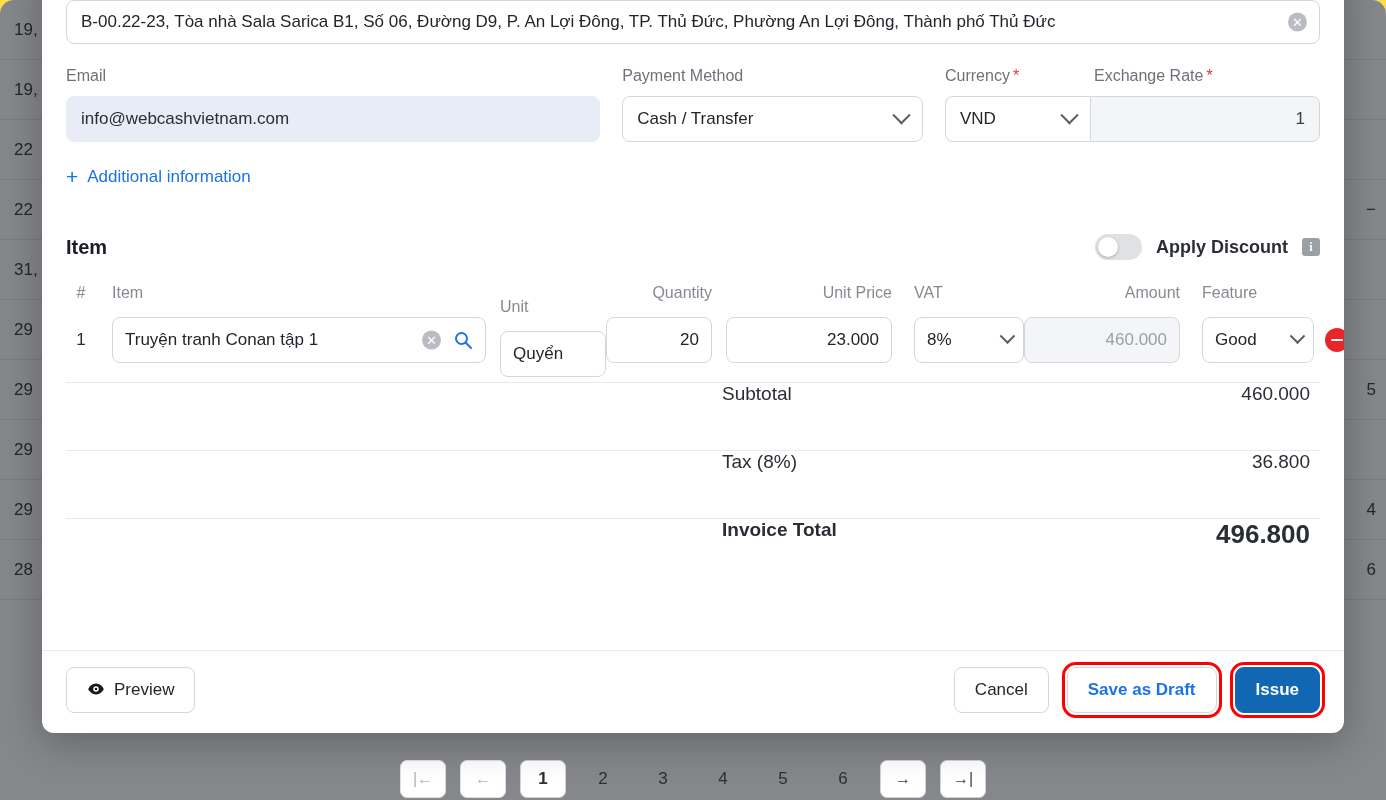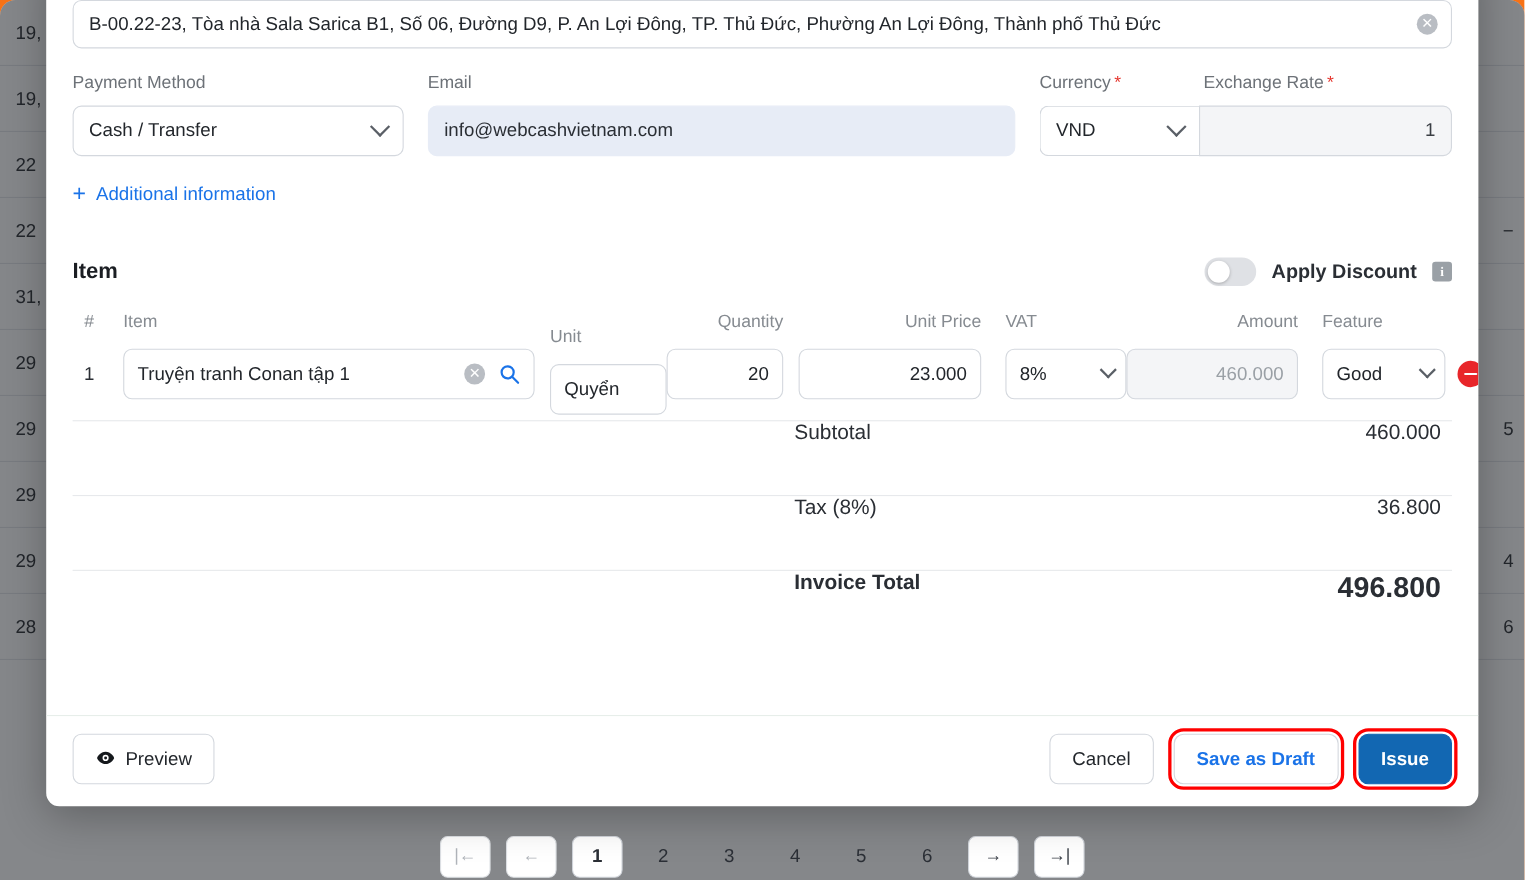--- a/index.html
+++ b/index.html
@@ -7,21 +7,21 @@
     width: 1386px; height: 800px;
     overflow: hidden;
     font-family: "Liberation Sans", sans-serif;
     background: #ffffff;
   }
 
   
   #root {
     position: relative;
     width: 1386px; height: 800px;
-    background: #f97316;
+    background: #fde047;
   }
   .bg-page {
     position: absolute; inset: 0;
     background: #ffffff;
     border-top-left-radius: 14px;
     border-top-right-radius: 14px;
     overflow: hidden;
   }
   .bg-table {
     position: absolute;
@@ -386,32 +386,32 @@
       
       <div class="addr-wrap">
         <div class="addr-input">
           <span class="addr-text">B-00.22-23, Tòa nhà Sala Sarica B1, Số 06, Đường D9, P. An Lợi Đông, TP. Thủ Đức, Phường An Lợi Đông, Thành phố Thủ Đức</span>
           <span class="clear-circle">✕</span>
         </div>
       </div>
 
       
       <div class="form-grid">
+        <div class="fg-col fg-email">
+          <div class="f-label">Email</div>
+          <div class="ctl email-field">
+            <span class="v">info@webcashvietnam.com</span>
+          </div>
+        </div>
+
         <div class="fg-col fg-pay">
           <div class="f-label">Payment Method</div>
           <div class="ctl select">
             <span class="v">Cash / Transfer</span>
             <span class="chev"></span>
-          </div>
-        </div>
-
-        <div class="fg-col fg-email">
-          <div class="f-label">Email</div>
-          <div class="ctl email-field">
-            <span class="v">info@webcashvietnam.com</span>
           </div>
         </div>
 
         <div class="fg-col">
           <div style="display:flex;">
             <div class="f-label" style="width:149px;"><span>Currency</span><span class="req">*</span></div>
             <div class="f-label"><span>Exchange Rate</span><span class="req">*</span></div>
           </div>
           <div class="joined">
             <div class="ctl select cur">

